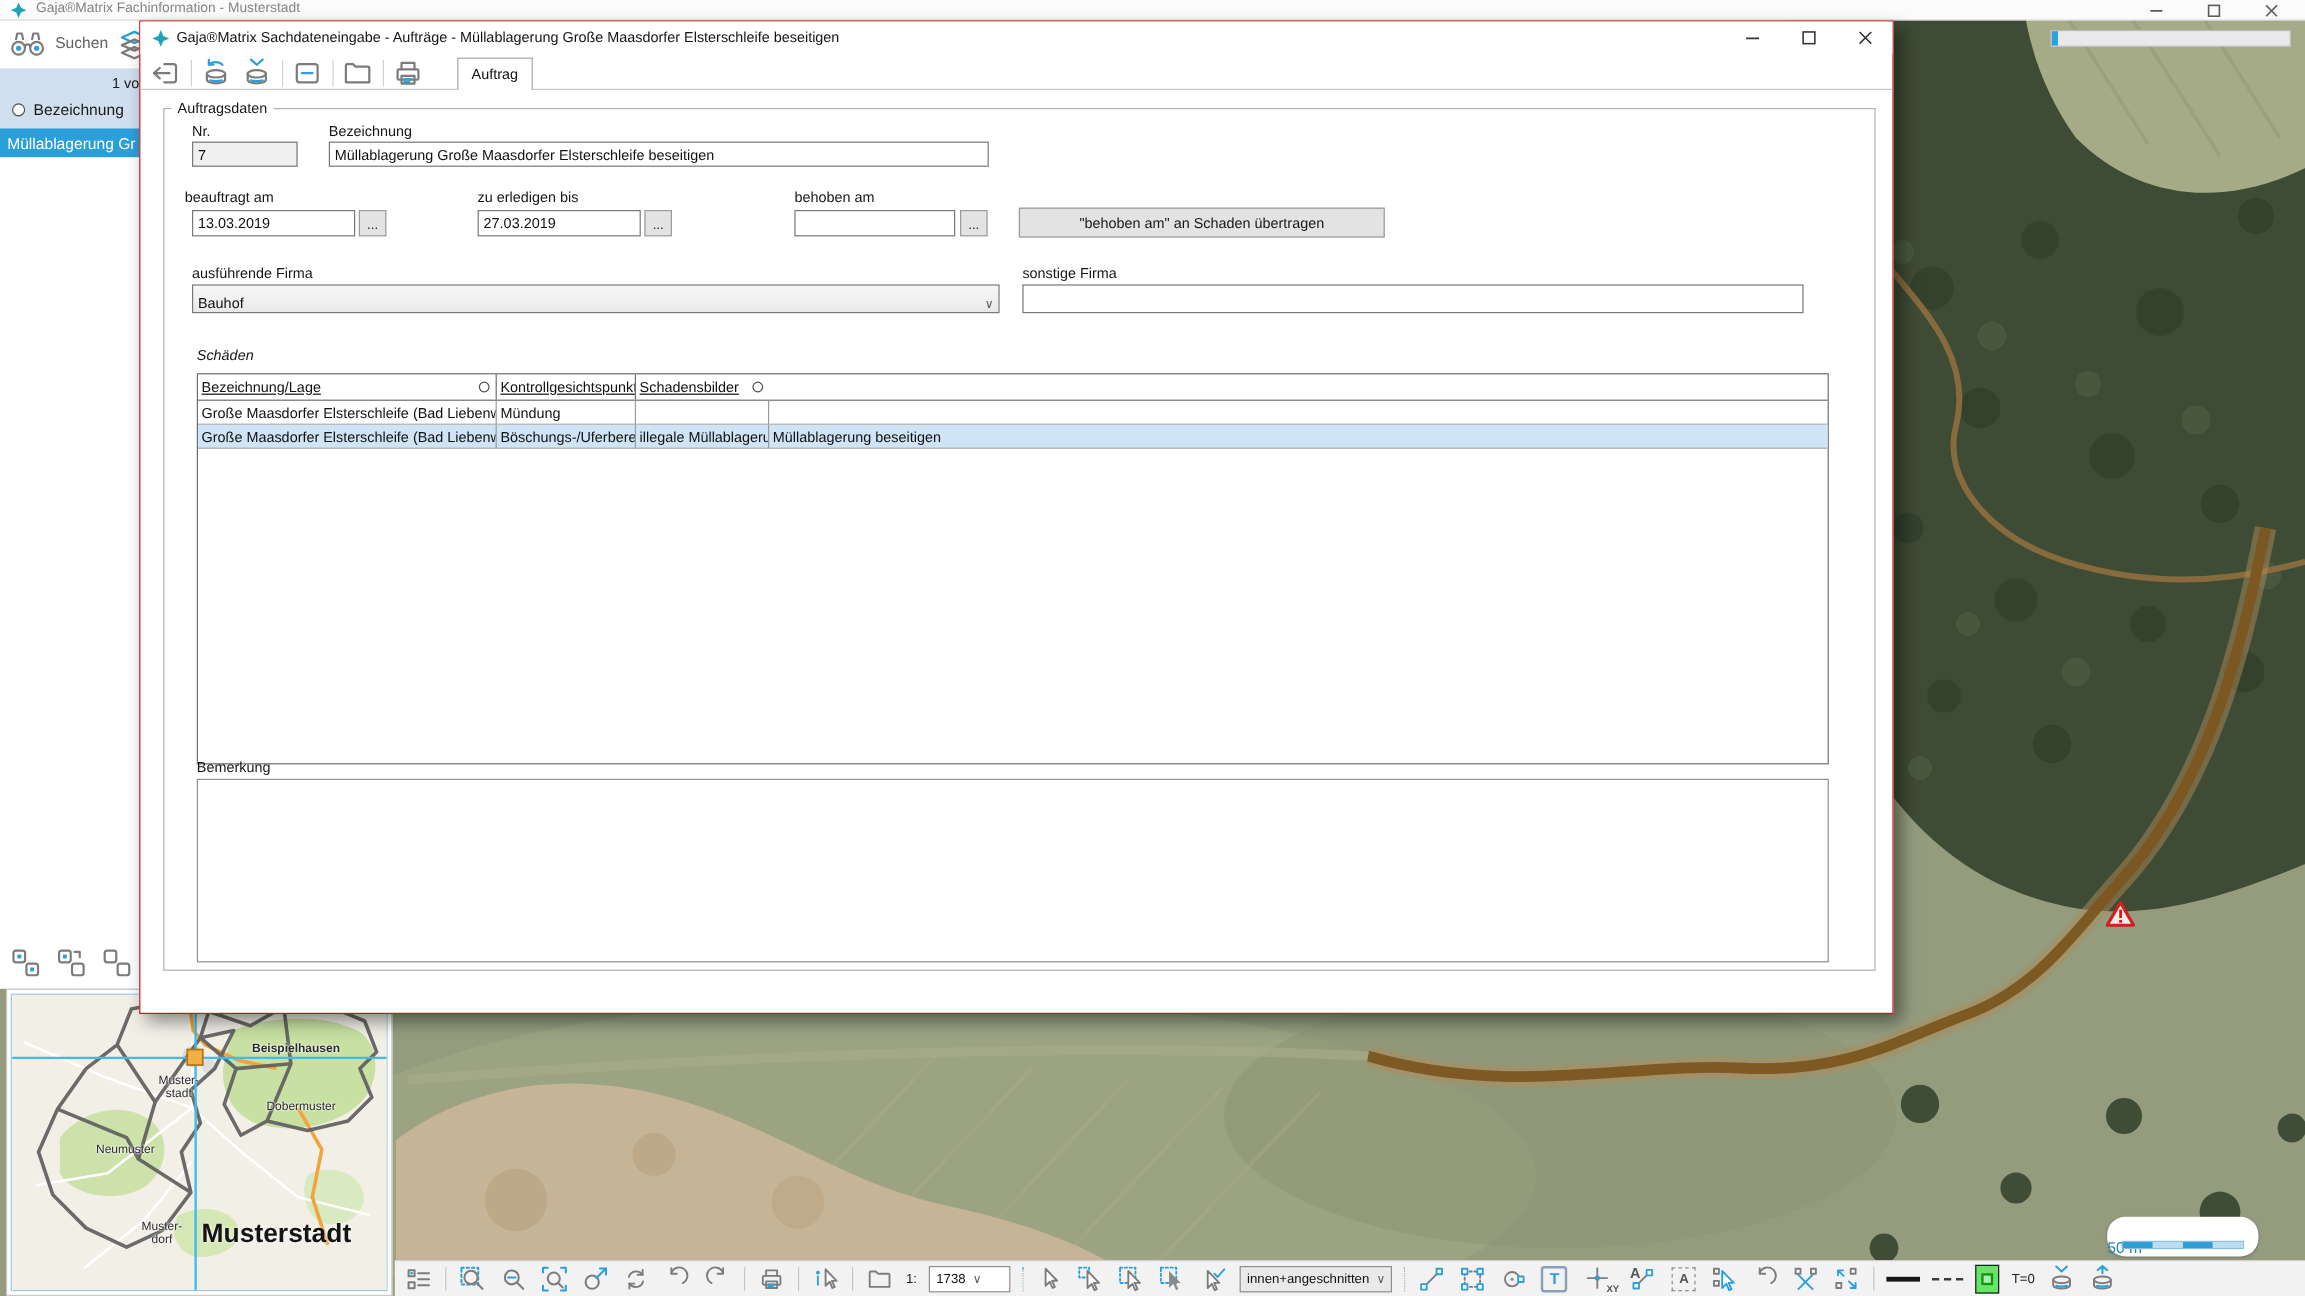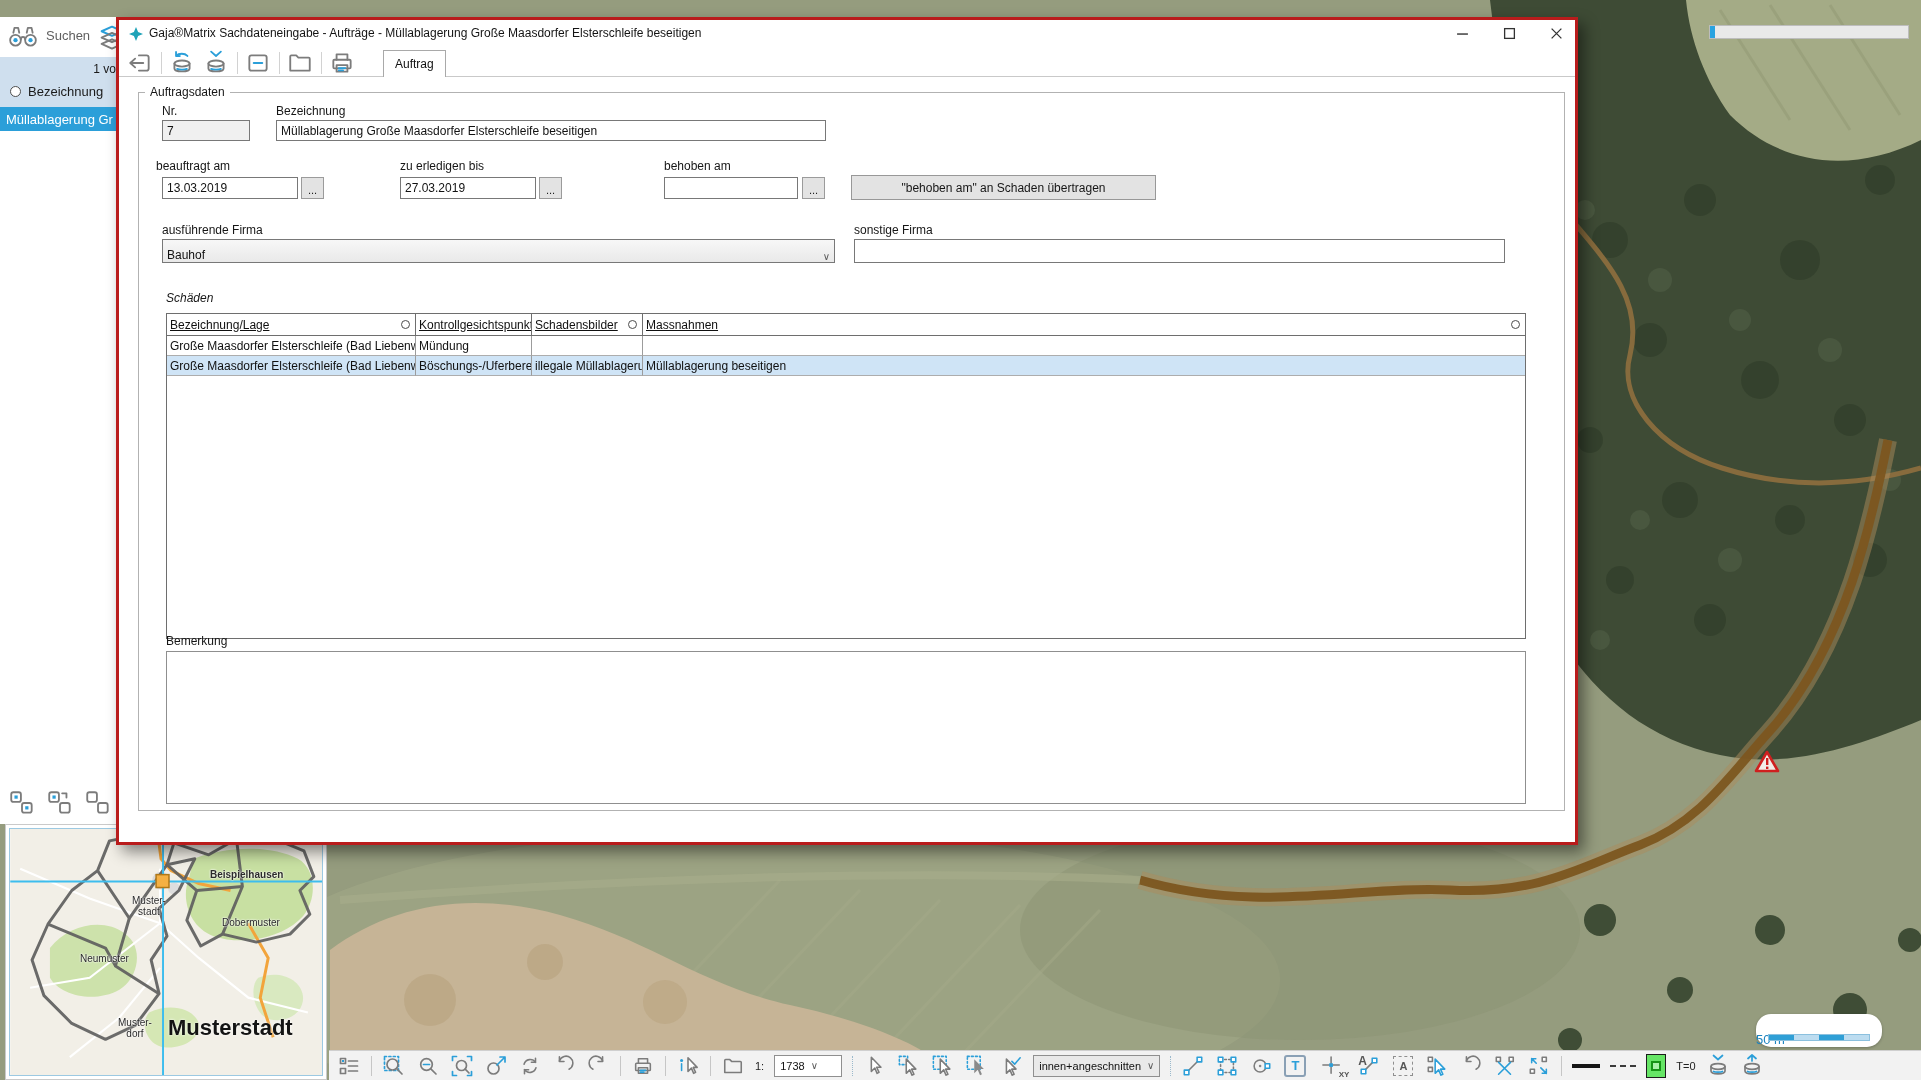--- a/index.html
+++ b/index.html
@@ -37,21 +37,21 @@
   #mode-icons { position:absolute; left:8px; top:772px; display:flex; gap:10px; }
 
   
   #overview-panel { left:5px; top:824px; width:322px; height:256px; background:#ffffff; border:1px solid #cacaca; z-index:2; padding:3px; }
   #overview-inner { position:relative; width:100%; height:100%; border:1px solid #9cc9e2; overflow:hidden; }
   .ov-label { position:absolute; font-size:10px; color:#2b2b2b; text-shadow:0 0 2px #fff,0 0 2px #fff; white-space:nowrap; }
   .ov-label span { display:block; text-align:center; line-height:11px; }
   #ov-title { position:absolute; left:158px; top:186px; font-size:22px; font-weight:bold; color:#141414; text-shadow:0 0 3px #fff; }
 
   
-  #dialog { left:116px; top:17px; width:1462px; height:828px; background:#ffffff; border:3px solid #b91c1c;
+  #dialog { left:116px; top:17px; width:1462px; height:828px; background:#ffffff; border:1px solid #b91c1c;
             box-shadow:6px 7px 14px rgba(0,0,0,0.45); z-index:5; }
   #dlg-titlebar { position:absolute; left:0; top:0; width:100%; height:27px; background:#ffffff; }
   #dlg-title { position:absolute; left:30px; top:6px; font-size:12px; color:#141414; white-space:nowrap; }
   .dlg-wc { position:absolute; top:4px; width:34px; height:19px; display:flex; align-items:center; justify-content:center; }
   .tb-icon { position:absolute; top:30px; }
   .tb-sep { position:absolute; top:32px; width:1px; height:22px; background:#d2d2d2; }
   #dlg-tabline { position:absolute; left:0; top:56px; width:100%; border-top:1px solid #c9c9c9; }
   #dlg-tab { position:absolute; left:264px; top:30px; height:27px; background:#ffffff; border:1px solid #a9a9a9; border-bottom:none;
              font-size:12px; color:#111; display:flex; align-items:center; padding:0 11px; z-index:2; }
 
@@ -177,20 +177,41 @@
     <path d="M1140,880 C1260,915 1360,885 1450,890 C1540,895 1585,865 1640,845 C1700,822 1730,775 1768,733 C1806,691 1832,640 1852,582 C1868,535 1878,490 1888,440" fill="none" stroke="#7c5620" stroke-width="9" opacity="0.95"></path>
     <path d="M340,900 C600,880 900,868 1140,880" stroke="#a9ae8d" stroke-width="8" opacity="0.55" fill="none"></path>
   </svg>
 
   <svg id="damage-marker" class="abs ic" width="26" height="24" viewBox="0 0 26 24">
     <polygon points="13,2 24,21 2,21" fill="#f2ece8" stroke="#cf1f1f" stroke-width="2.6" stroke-linejoin="round"></polygon>
     <rect x="12" y="8" width="2.4" height="7" fill="#cf1f1f"></rect>
     <rect x="12" y="16.6" width="2.4" height="2.4" fill="#cf1f1f"></rect>
   </svg>
 
+  <div id="main-titlebar" class="abs">
+    <svg class="abs ic" width="13" height="13" viewBox="0 0 12 12" style="left:9px;top:2px;">
+      <polygon points="6,0 7.8,4.2 12,6 7.8,7.8 6,12 4.2,7.8 0,6 4.2,4.2" fill="#1fa3b8"></polygon>
+    </svg>
+    <span id="main-title">Gaja®Matrix Fachinformation - Musterstadt</span>
+    <div class="wc-glyph" style="left:1782px;">
+      <svg class="ic" width="12" height="12" viewBox="0 0 12 12">
+          <path d="M1,6 H11" stroke="#5a5a5a" stroke-width="1.4"></path>
+        </svg>
+    </div>
+    <div class="wc-glyph" style="left:1830px;">
+      <svg class="ic" width="12" height="12" viewBox="0 0 12 12">
+          <rect x="1.5" y="1.5" width="9" height="9" fill="none" stroke="#5a5a5a" stroke-width="1.3"></rect>
+        </svg>
+    </div>
+    <div class="wc-glyph" style="left:1878px;">
+      <svg class="ic" width="12" height="12" viewBox="0 0 12 12">
+          <path d="M1.5,1.5 L10.5,10.5 M10.5,1.5 L1.5,10.5" stroke="#5a5a5a" stroke-width="1.3"></path>
+        </svg>
+    </div>
+  </div>
 
   <div id="progress-box" class="abs">
     <div id="progress-fill"></div>
   </div>
 
   <div id="sidebar" class="abs">
     <div id="search-row">
       <svg class="abs ic" width="30" height="24" viewBox="0 0 28 22" style="left:8px;top:8px;">
         <path class="g" d="M5,7 L6,2.5 h3.5 l1,4.5 M17.5,7 l1,-4.5 H22 l1,4.5"></path>
         <circle class="g wf" cx="7" cy="14" r="5"></circle>
@@ -398,24 +419,20 @@
             <span>Bezeichnung/Lage</span>
             <span class="sortc"></span>
           </div>
         <div class="tcell">
             <span>Kontrollgesichtspunkt</span>
           </div>
         <div class="tcell">
             <span>Schadensbilder</span>
             <span class="sortc"></span>
           </div>
-        <div class="tcell">
-            <span>Massnahmen</span>
-            <span class="sortc"></span>
-          </div>
       </div>
       <div class="trow body">
         <div class="tcell">Große Maasdorfer Elsterschleife (Bad Liebenwerda)</div>
         <div class="tcell">Mündung</div>
         <div class="tcell"></div>
         <div class="tcell"></div>
       </div>
       <div class="trow body sel">
         <div class="tcell">Große Maasdorfer Elsterschleife (Bad Liebenwerda)</div>
         <div class="tcell">Böschungs-/Uferbereich</div>

